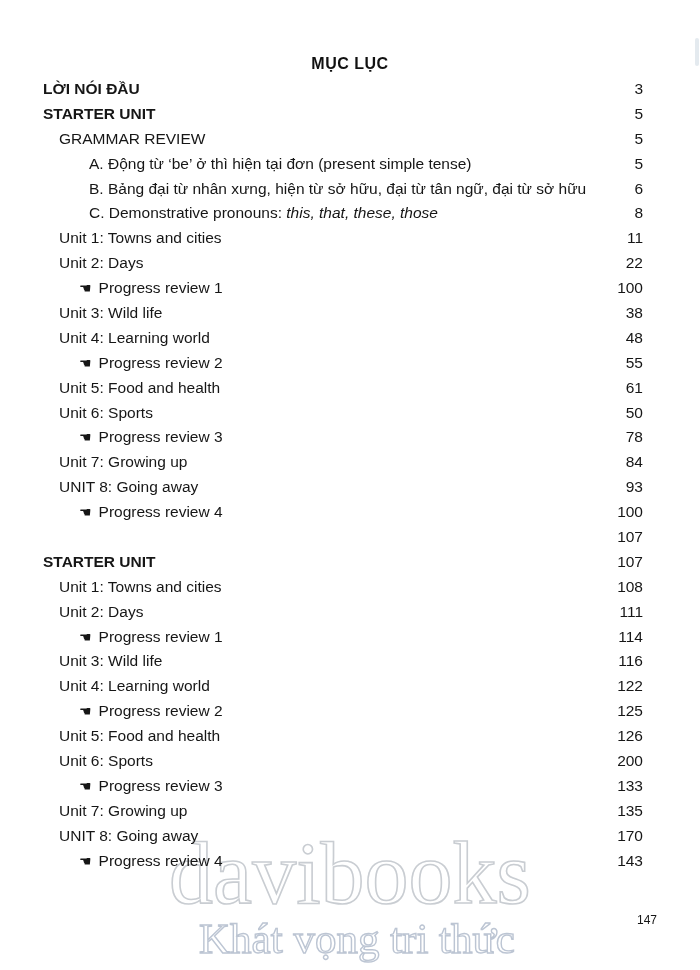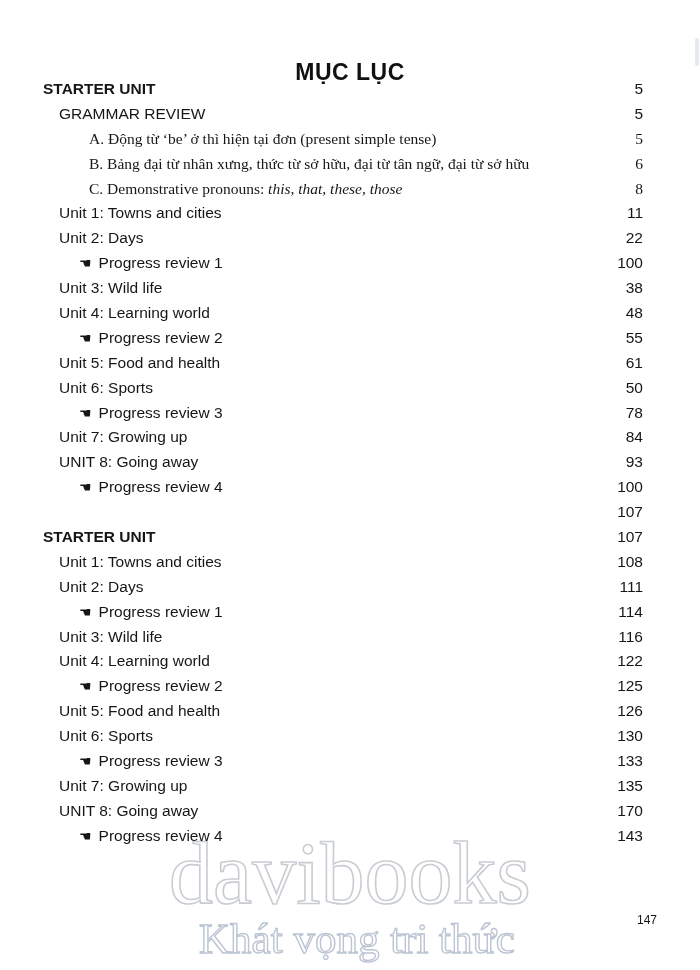--- a/index.html
+++ b/index.html
@@ -9,21 +9,21 @@
     font-family: "Liberation Sans", sans-serif;
     color: #161616;
     position: relative;
     overflow: hidden;
   }
 
   .page-title {
     position: absolute;
     top: 44px; left: 0; width: 700px;
     text-align: center;
-    font-size: 23px;
+    font-size: 16px;
     font-weight: 700;
     letter-spacing: 0.5px;
     color: #111;
     z-index: 2;
   }
 
   .toc {
     position: absolute;
     left: 43px; top: 77px;
     width: 600px;
@@ -34,21 +34,21 @@
     align-items: baseline;
     height: 24.9px;
     line-height: 24.9px;
     font-size: 15.5px;
     white-space: nowrap;
   }
   .row.bold { font-weight: 700; }
   .row .pg { margin-left: auto; font-weight: 400; }
   .lvl0 { padding-left: 0; }
   .lvl1 { padding-left: 16px; text-align: center; }
-  .lvl2 { padding-left: 46px; font-family: Liberation Serif, serif; }
+  .lvl2 { padding-left: 46px; }
   .lvl2h { padding-left: 36px; }
   .hand {
     font-family: "DejaVu Sans", sans-serif;
     font-size: 14px;
     margin-right: 7px;
   }
   .lbl i { font-style: italic; }
 
   .footer-num {
     position: absolute;
@@ -82,33 +82,37 @@
   <text x="350" y="903" text-anchor="middle" font-size="88" fill="none" stroke-width="1.6" stroke="#c9cdd2">davibooks</text>
   <text x="357" y="953" text-anchor="middle" font-size="43" fill="none" stroke-width="1.4" stroke="#bcc5d3">Khát vọng tri thức</text>
 </svg>
 
 <div class="scan-edge"></div>
 
 <h1 class="page-title">MỤC LỤC</h1>
 
 <div class="toc" id="toc-list">
     <div class="row lvl0 bold">
+      <span class="lbl"><span>LỜI NÓI ĐẦU</span></span>
+      <span class="pg">3</span>
+    </div>
+    <div class="row lvl0 bold">
       <span class="lbl"><span>STARTER UNIT</span></span>
       <span class="pg">5</span>
     </div>
     <div class="row lvl1">
       <span class="lbl"><span>GRAMMAR REVIEW</span></span>
       <span class="pg">5</span>
     </div>
     <div class="row lvl2">
       <span class="lbl"><span>A. Động từ ‘be’ ở thì hiện tại đơn (present simple tense)</span></span>
       <span class="pg">5</span>
     </div>
     <div class="row lvl2">
-      <span class="lbl"><span>B. Bảng đại từ nhân xưng, thức từ sở hữu, đại từ tân ngữ, đại từ sở hữu</span></span>
+      <span class="lbl"><span>B. Bảng đại từ nhân xưng, hiện từ sở hữu, đại từ tân ngữ, đại từ sở hữu</span></span>
       <span class="pg">6</span>
     </div>
     <div class="row lvl2">
       <span class="lbl"><span>C. Demonstrative pronouns: </span><i>this, that, these, those</i></span>
       <span class="pg">8</span>
     </div>
     <div class="row lvl1">
       <span class="lbl"><span>Unit 1: Towns and cities</span></span>
       <span class="pg">11</span>
     </div>
@@ -186,21 +190,21 @@
     <div class="row lvl2h">
       <span class="lbl"><span class="hand">☚</span><span>Progress review 2</span></span>
       <span class="pg">125</span>
     </div>
     <div class="row lvl1">
       <span class="lbl"><span>Unit 5: Food and health</span></span>
       <span class="pg">126</span>
     </div>
     <div class="row lvl1">
       <span class="lbl"><span>Unit 6: Sports</span></span>
-      <span class="pg">130</span>
+      <span class="pg">200</span>
     </div>
     <div class="row lvl2h">
       <span class="lbl"><span class="hand">☚</span><span>Progress review 3</span></span>
       <span class="pg">133</span>
     </div>
     <div class="row lvl1">
       <span class="lbl"><span>Unit 7: Growing up</span></span>
       <span class="pg">135</span>
     </div>
     <div class="row lvl1">

